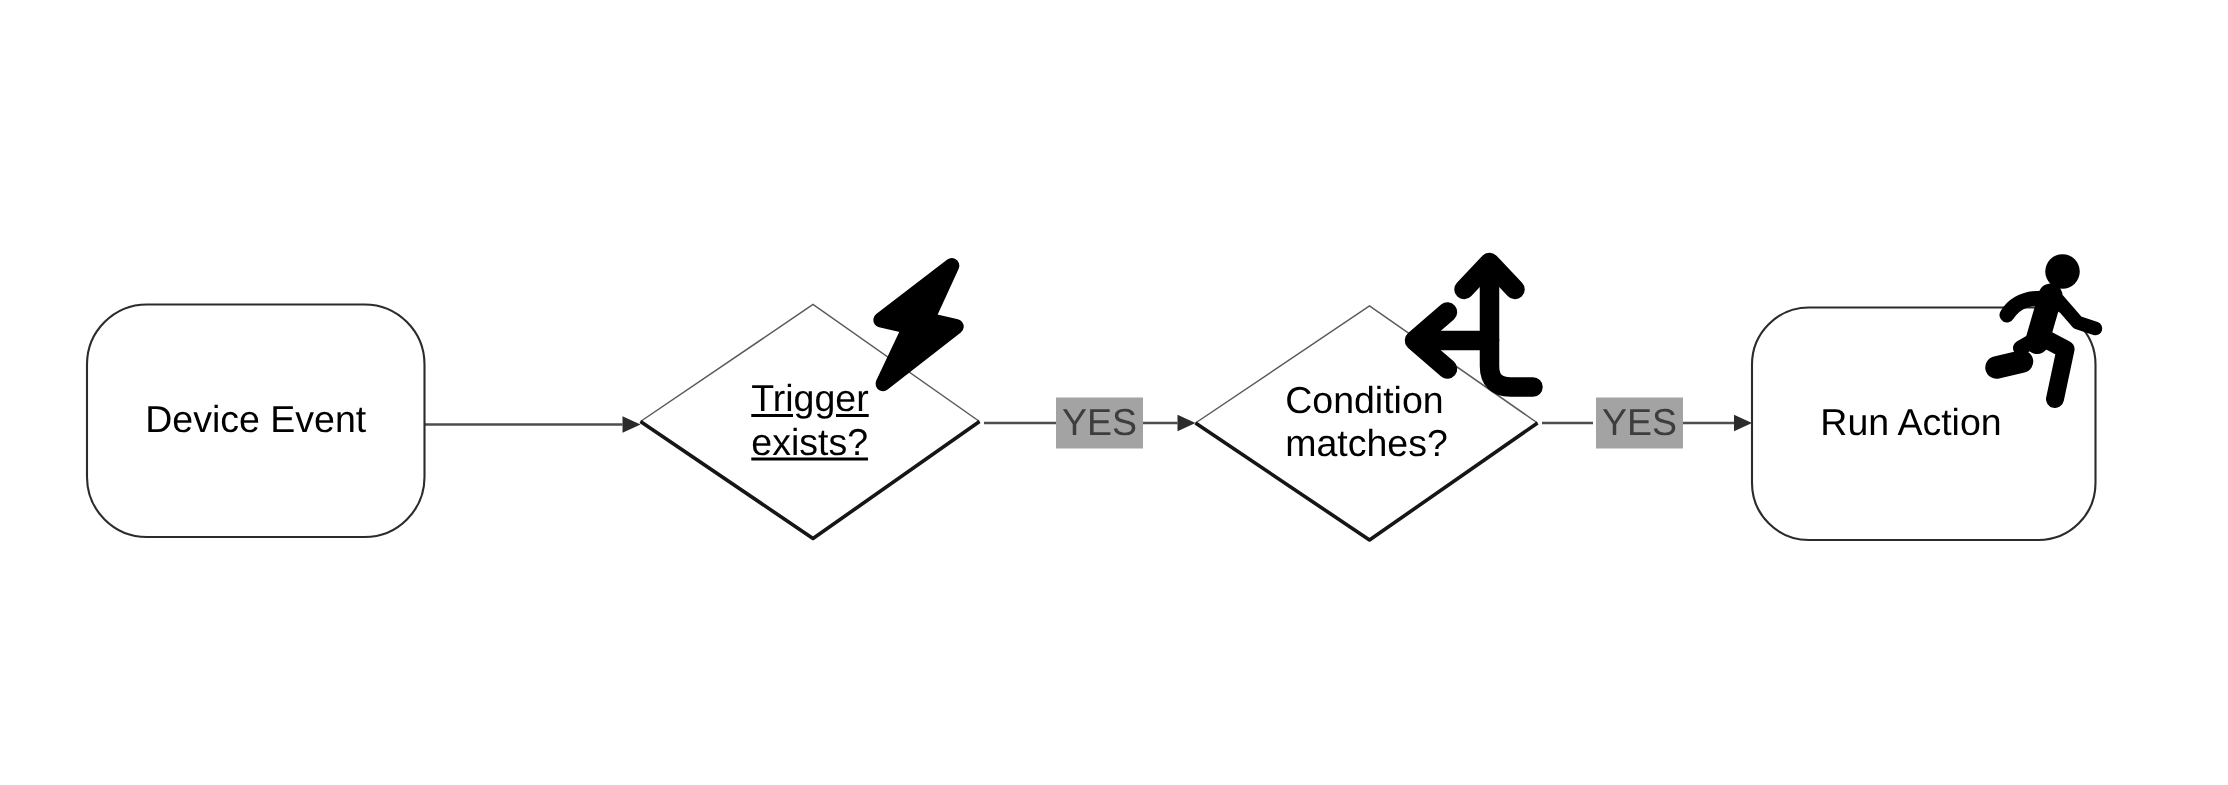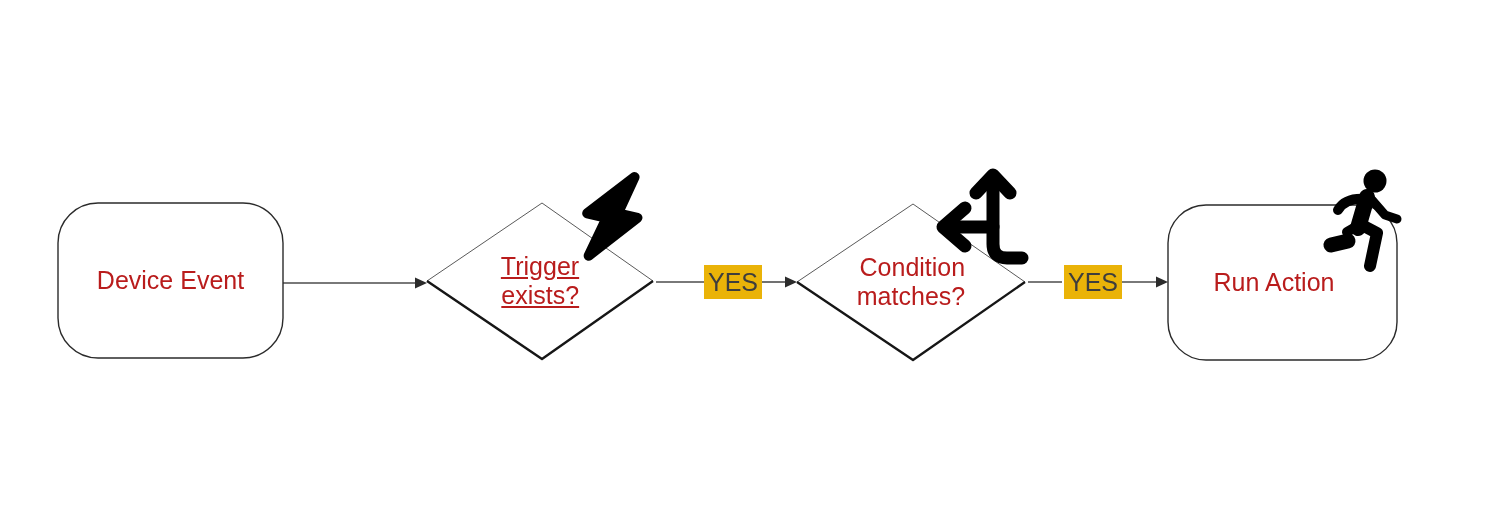--- a/index.html
+++ b/index.html
@@ -8,31 +8,31 @@
     width:1485px;height:523px;
     background:#ffffff;
     font-family:"Liberation Sans", sans-serif;
     color:#2b2b2b;
     overflow:hidden;
   }
   .canvas svg{position:absolute;left:0;top:0;}
   .node-label{
     position:absolute;
     display:flex;align-items:center;justify-content:center;
-    text-align:right;
+    text-align:left;
     font-size:25px;line-height:29px;
-    color:#b91c1c;
+    color:#000000;
     white-space:pre-line;
     pointer-events:none;
   }
   .edge-label{
     position:absolute;
     display:flex;align-items:center;justify-content:center;
     font-size:25px;color:#3d3d3d;
-    background:#eab308;
+    background:#a3a3a3;
     pointer-events:none;
   }
 </style>
 </head>
 <body>
 
 <div class="canvas">
 
   <svg width="1485" height="523" viewBox="0 0 1485 523">
 

